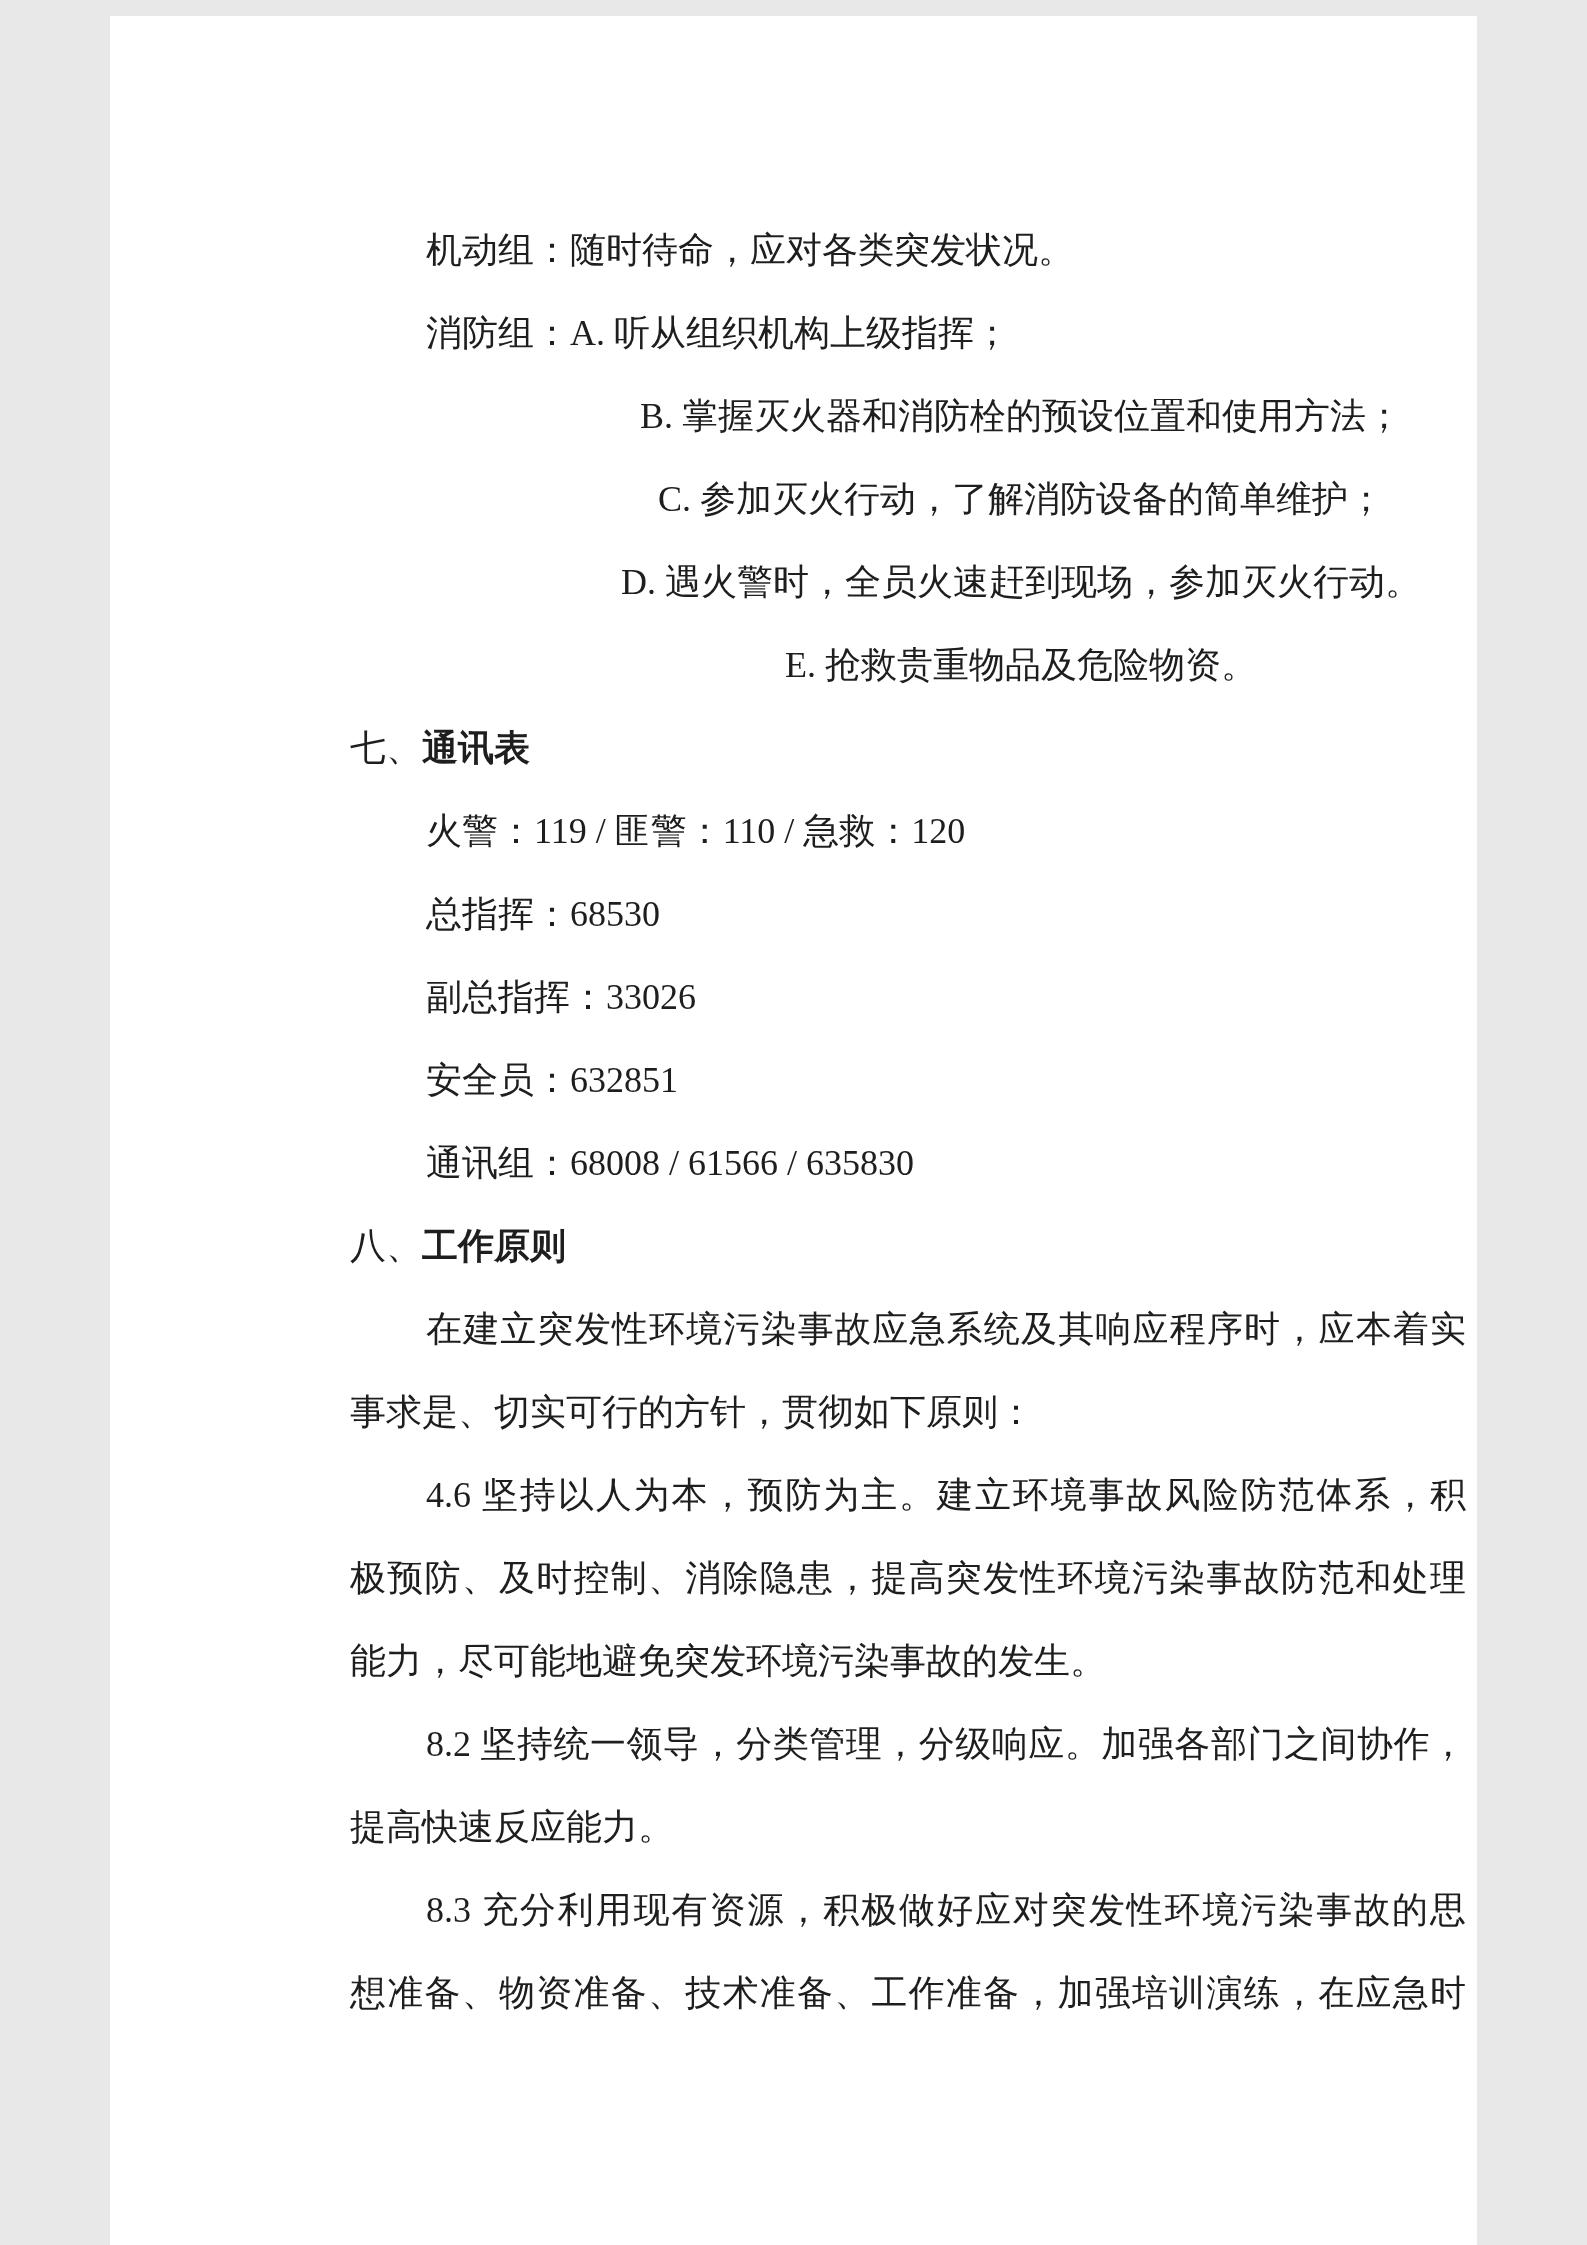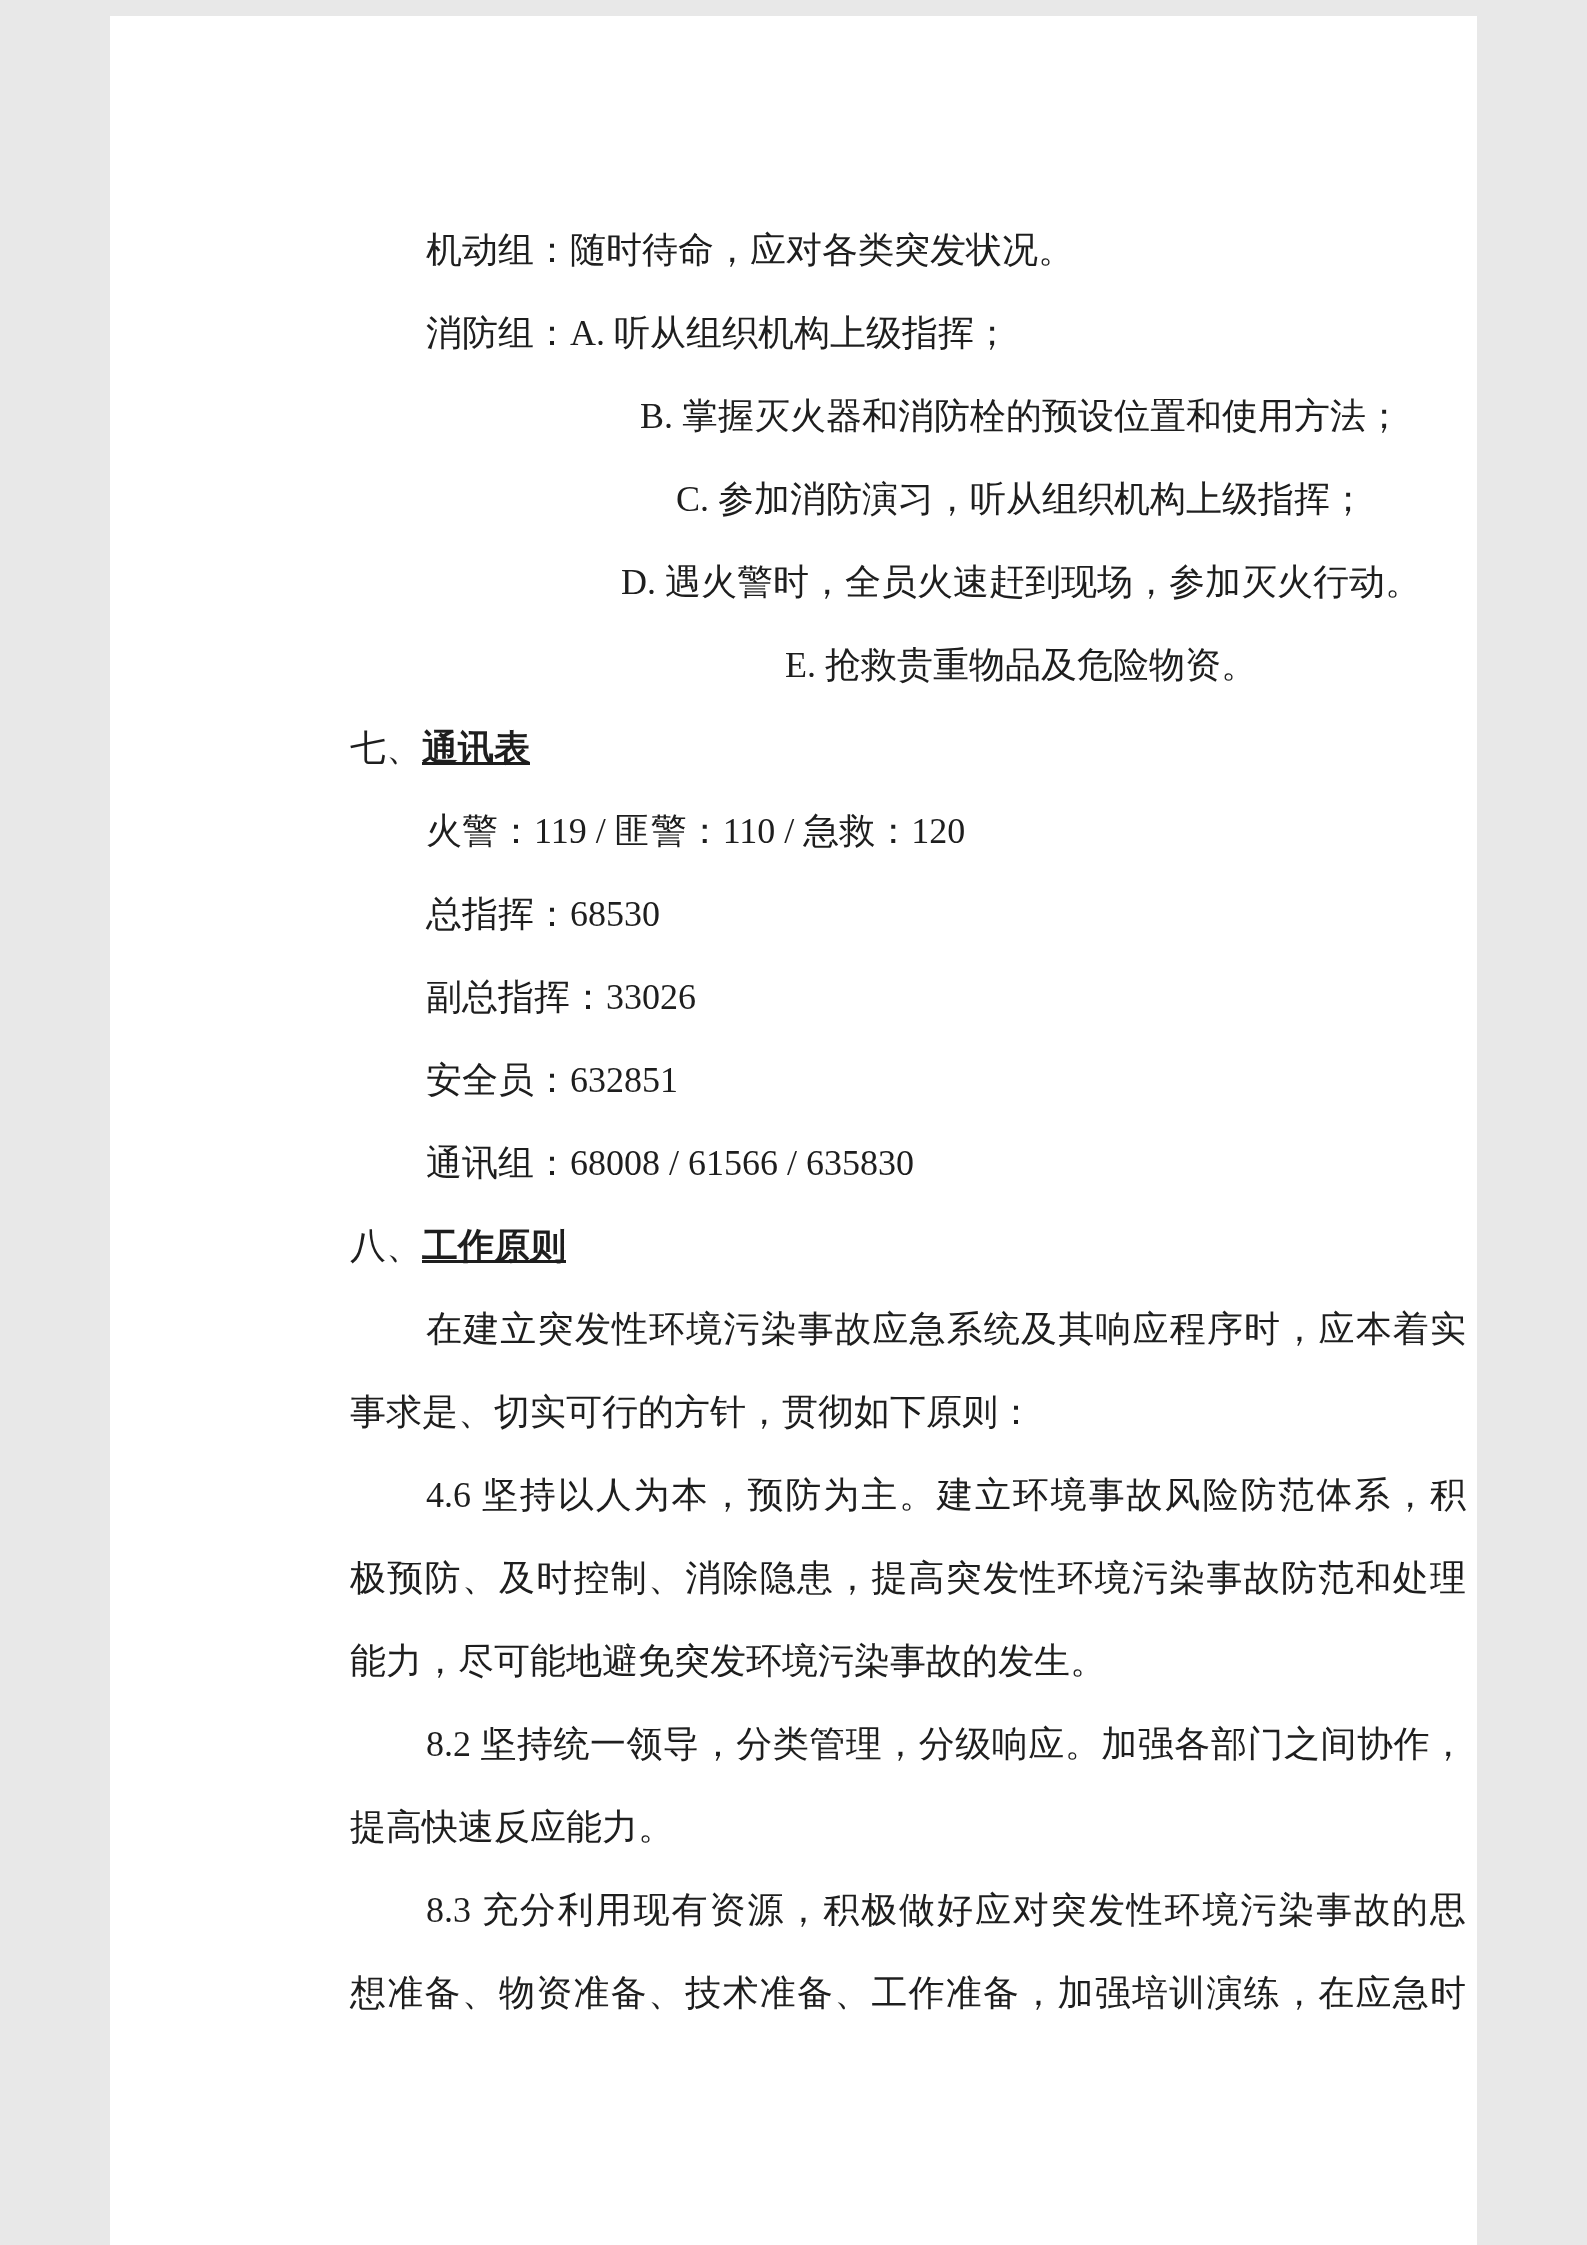--- a/index.html
+++ b/index.html
@@ -24,32 +24,32 @@
   }
   .line { height: 83px; }
   .ind { padding-left: 76px; }
   .abc { padding-left: 226px; text-align: center; }
   .jst {
     text-align: justify;
     text-align-last: justify;
     text-justify: inter-character;
   }
   .hd-num { font-weight: normal; }
-  .hd-title { font-weight: bold; text-decoration: underline; }
+  .hd-title { font-weight: bold; }
 </style>
 </head>
 <body>
 
 <div class="page">
   <div class="content">
 
     <div class="line ind">机动组：随时待命，应对各类突发状况。</div>
     <div class="line ind">消防组：A. 听从组织机构上级指挥；</div>
     <div class="line abc">B. 掌握灭火器和消防栓的预设位置和使用方法；</div>
-    <div class="line abc">C. 参加消防演习，听从组织机构上级指挥；</div>
+    <div class="line abc">C. 参加灭火行动，了解消防设备的简单维护；</div>
     <div class="line abc">D. 遇火警时，全员火速赶到现场，参加灭火行动。</div>
     <div class="line abc">E. 抢救贵重物品及危险物资。</div>
 
     <div class="line">
       <span class="hd-num">七、</span><span class="hd-title">通讯表</span>
     </div>
 
     <div class="line ind">火警：119 / 匪警：110 / 急救：120</div>
     <div class="line ind">总指挥：68530</div>
     <div class="line ind">副总指挥：33026</div>

